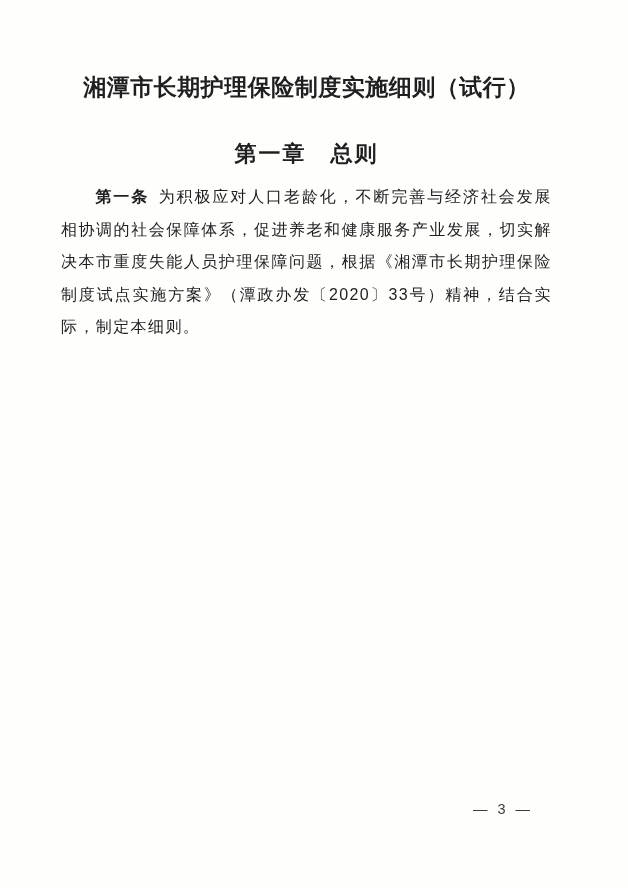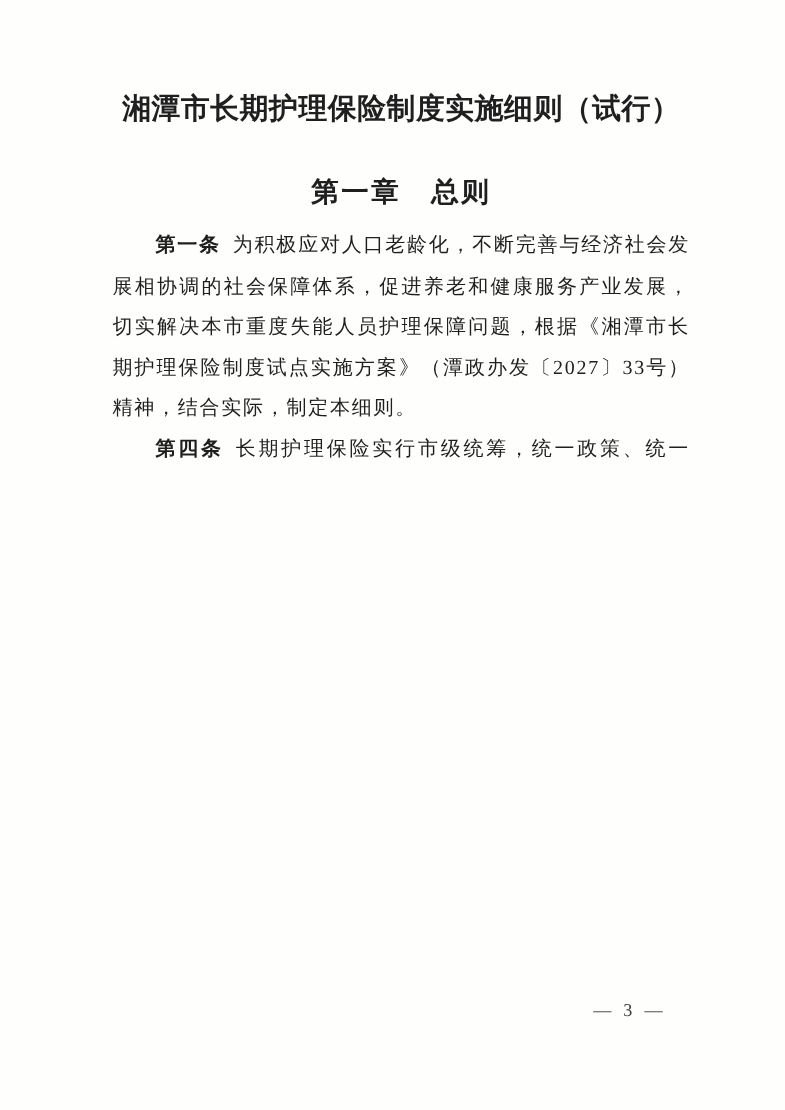--- a/index.html
+++ b/index.html
@@ -7,22 +7,22 @@
     padding: 0;
     background: #ffffff;
   }
   .page {
     position: relative;
     width: 628px;
     height: 888px;
     box-sizing: border-box;
     background: #fefefd;
     color: #1f1f1f;
-    font-family: Liberation Serif, serif;
-    padding: 70px 76px 0 90px;
+    font-family: Liberation Sans, sans-serif;
+    padding: 70px 76px 0 61px;
     overflow: hidden;
   }
   .doc-title {
     margin: 0;
     text-align: center;
     font-size: 23px;
     line-height: 34px;
     font-weight: bold;
     letter-spacing: 0.5px;
     white-space: nowrap;
@@ -69,26 +69,25 @@
 <body>
 
 <div class="page">
 
   <h1 class="doc-title">湘潭市长期护理保险制度实施细则（试行）</h1>
 
   <h2 class="chapter">第一章　总则</h2>
 
   <div class="body-text">
 
-    <p class="para"><span class="lead">第一条</span><span>为积极应对人口老龄化，不断完善与经济社会发展相协调的社会保障体系，促进养老和健康服务产业发展，切实解决本市重度失能人员护理保障问题，根据《湘潭市长期护理保险制度试点实施方案》（潭政办发〔2027〕33号）精神，结合实际，制定本细则。</span></p>
+    <p class="para"><span class="lead">第一条</span><span>为积极应对人口老龄化，不断完善与经济社会发展相协调的社会保障体系，促进养老和健康服务产业发展，切实解决本市重度失能人员护理保障问题，根据《湘潭市长期护理保险制度试点实施方案》（潭政办发〔2020〕33号）精神，结合实际，制定本细则。</span></p>
 
 
 
 
 
 
-    <p class="para fill-line"><span class="lead">第四条</span><span>长期护理保险实行市级统筹，统一政策、统一</span></p>
 
   </div>
 
   <div class="page-number">— 3 —</div>
 
 </div>
 
 </body></html>

